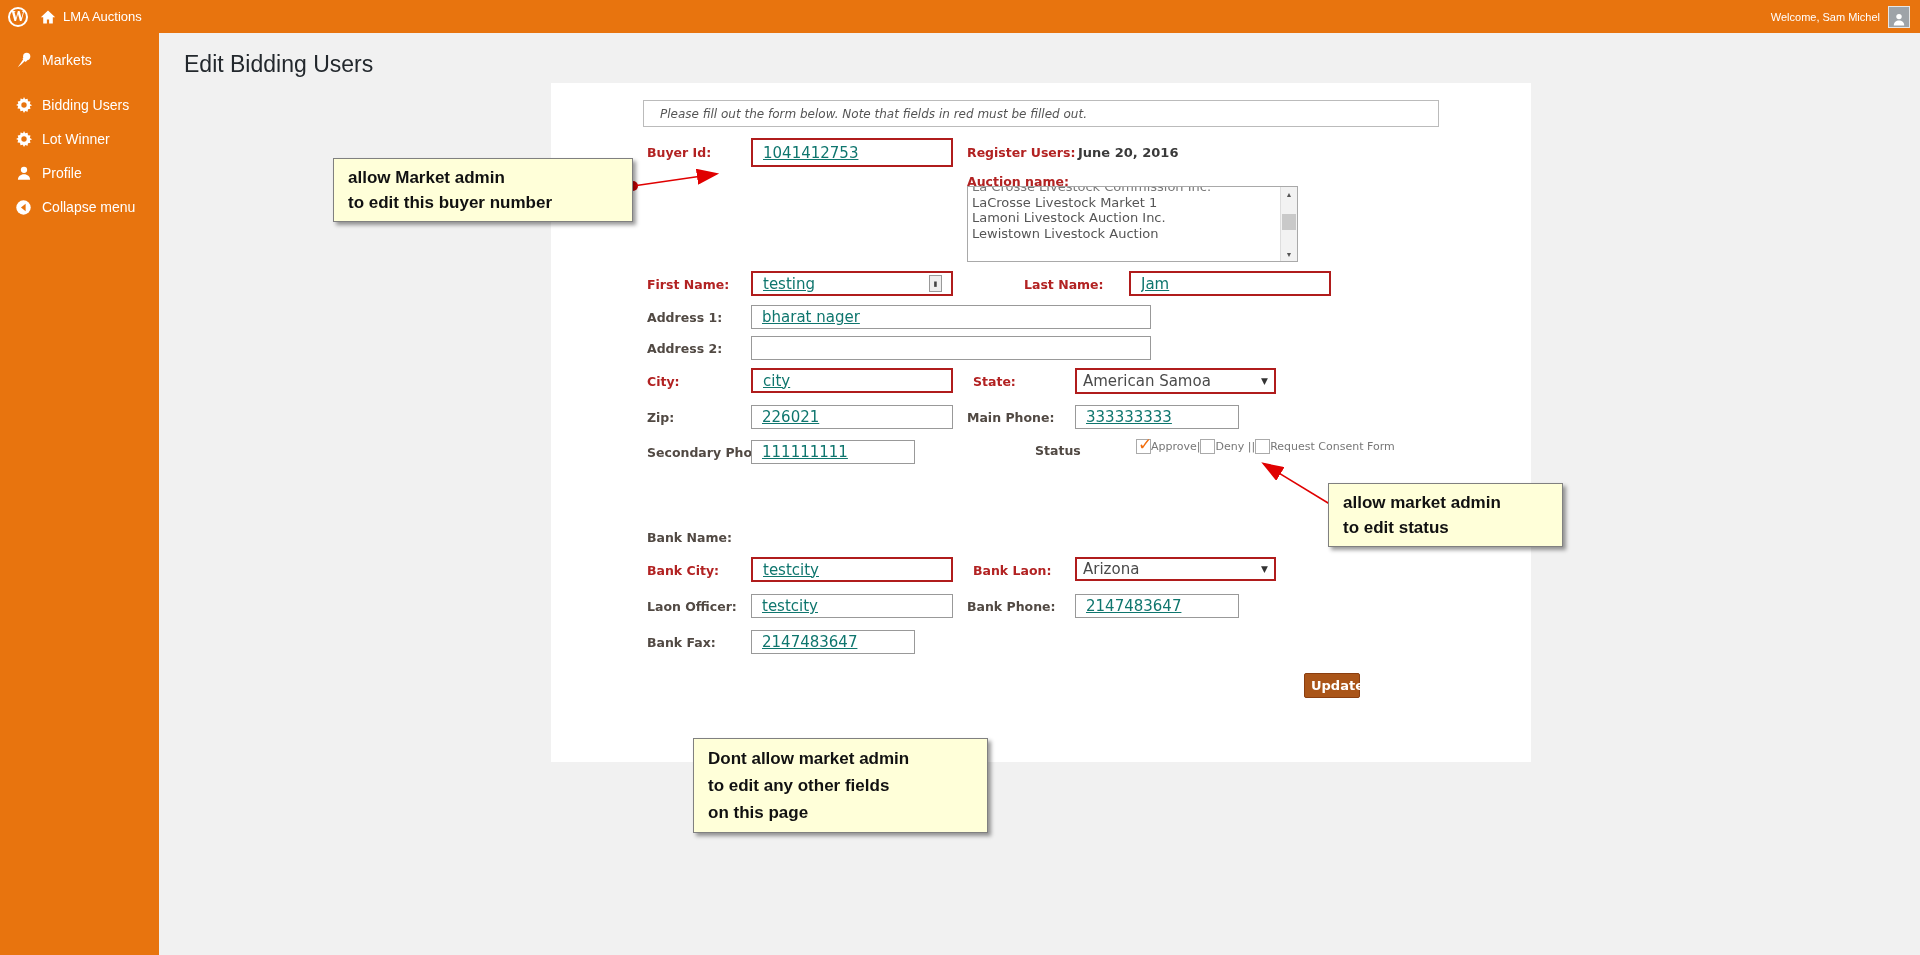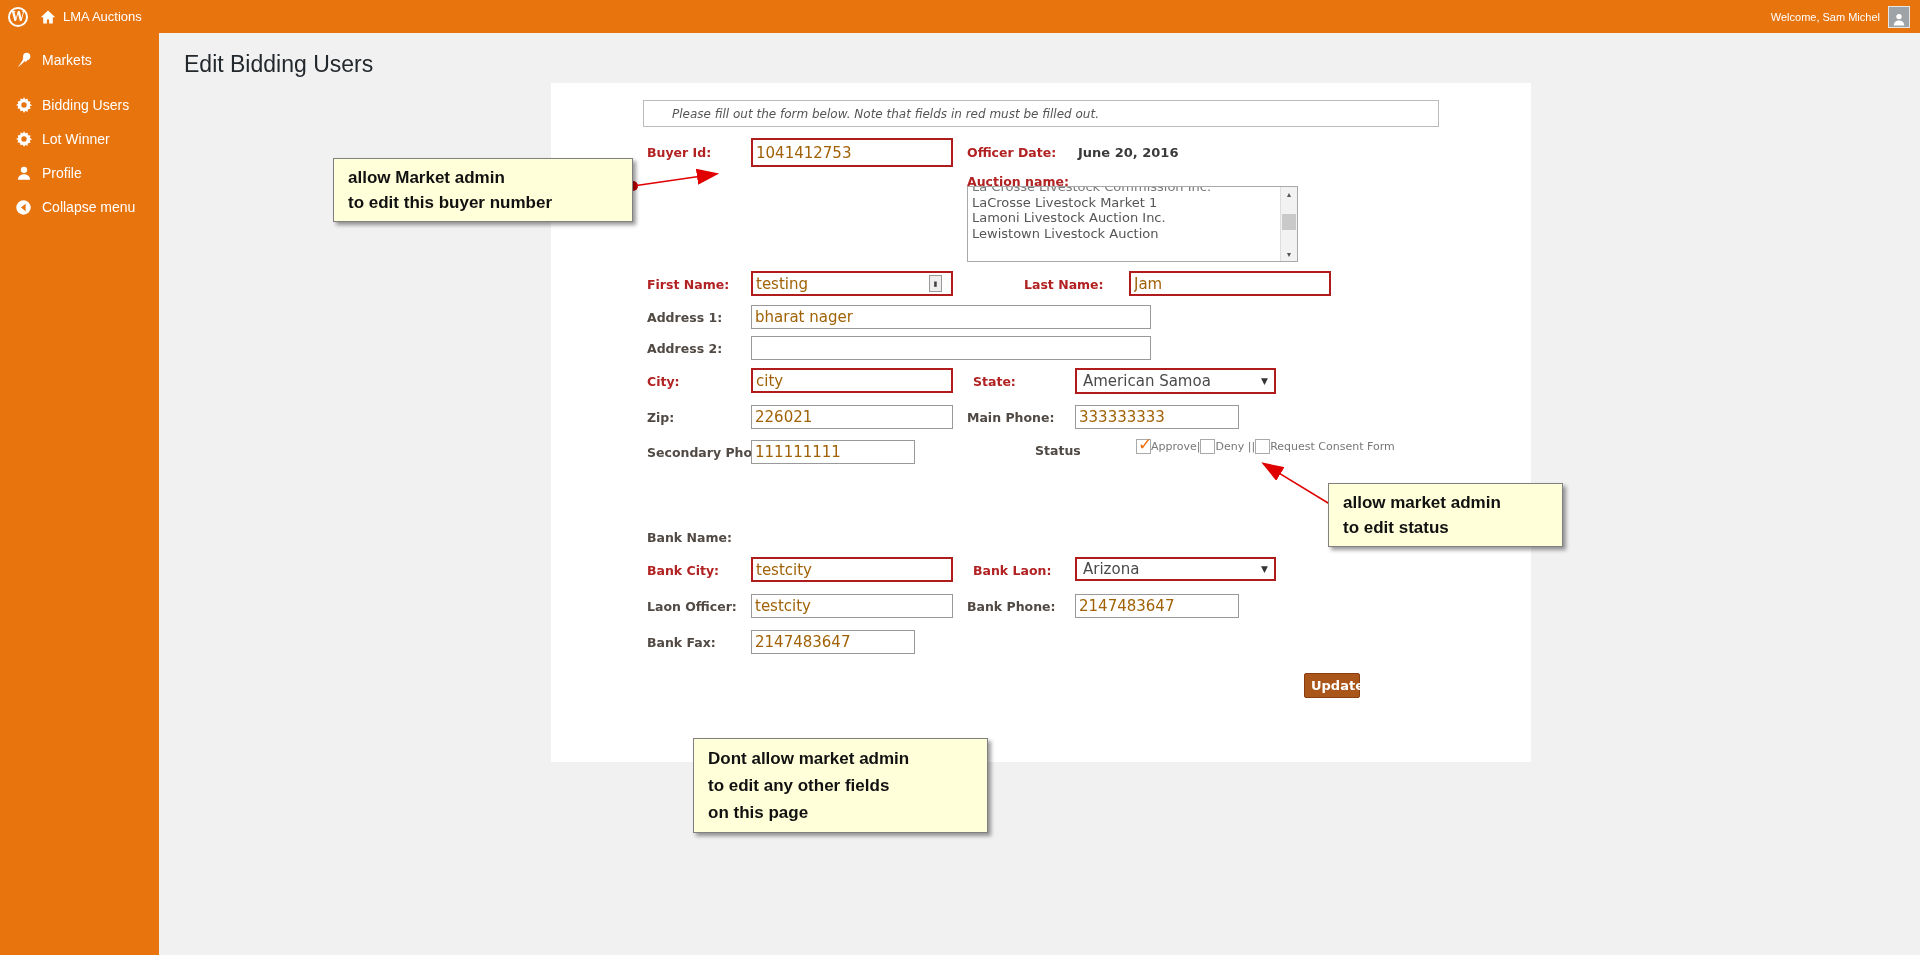--- a/index.html
+++ b/index.html
@@ -24,28 +24,28 @@
   
   #content{position:absolute;left:159px;top:33px;right:0;bottom:0;}
   #page-title{position:absolute;left:25px;top:18px;font-size:23px;font-weight:400;color:#23282d;}
 
   #panel{position:absolute;left:551px;top:83px;width:980px;height:679px;background:#ffffff;z-index:1;}
 
   .lbl{position:absolute;font-family:"DejaVu Sans",sans-serif;font-weight:bold;font-size:12.5px;color:#514943;white-space:nowrap;}
   .lbl.req{color:#b22222;}
   .val{position:absolute;font-family:"DejaVu Sans",sans-serif;font-weight:bold;font-size:13px;color:#3a3a3a;white-space:nowrap;}
   .inp{position:absolute;box-sizing:border-box;border:1px solid #999;background:#fff;
-       font-family:"DejaVu Sans",sans-serif;font-size:15px;color:#a16207;padding:1px 3px;outline:none;}
+       font-family:"DejaVu Sans",sans-serif;font-size:15px;color:#0f766e;padding:1px 10px;outline:none;text-decoration:underline;}
   .inp.req{border:2px solid #b01c1c;}
   .fakeselect{position:absolute;box-sizing:border-box;border:2px solid #b01c1c;background:#fff;display:flex;align-items:center;
        font-family:"DejaVu Sans",sans-serif;font-size:15px;color:#4a4a4a;padding:0 6px;cursor:pointer;}
   .fakeselect .caret{margin-left:auto;font-size:9px;color:#333;}
 
   #instruction{position:absolute;left:92px;top:17px;width:796px;height:27px;border:1px solid #bbb;box-sizing:border-box;
-       display:flex;align-items:center;padding-left:28px;font-family:"DejaVu Sans",sans-serif;font-style:italic;font-size:12px;color:#555;}
+       display:flex;align-items:center;padding-left:16px;font-family:"DejaVu Sans",sans-serif;font-style:italic;font-size:12px;color:#555;}
 
   
   #listbox{position:absolute;left:416px;top:103px;width:331px;height:76px;border:1px solid #a9a9a9;background:#fff;box-sizing:border-box;overflow:hidden;}
   .lb-items{position:absolute;left:0;top:0;right:17px;}
   .lb-item{height:15.5px;line-height:15.5px;font-family:"DejaVu Sans",sans-serif;font-size:13px;color:#555;
            padding-left:4px;white-space:nowrap;overflow:hidden;cursor:default;}
   .lb-item.clipped{margin-top:-8px;color:#777;}
   .lb-item.selected{background:#8b5cf6;color:#222;margin-top:48px;}
   .lb-scroll{position:absolute;right:0;top:0;width:16px;height:74px;background:#f2f2f2;border-left:1px solid #ddd;}
   .lb-arrow{position:absolute;left:0;width:16px;height:14px;display:flex;align-items:center;justify-content:center;
@@ -149,21 +149,21 @@
   <div id="content">
     <div id="page-title">Edit Bidding Users</div>
   </div>
 
   <div id="panel">
 
     <div id="instruction">Please fill out the form below. Note that fields in red must be filled out.</div>
 
     <span class="lbl req" style="left:96px;top:62px;">Buyer Id:</span>
     <input class="inp req" style="left: 200px; top: 55px; width: 202px; height: 29px;" value="1041412753">
-    <span class="lbl req" style="left:416px;top:62px;">Officer Date:</span>
+    <span class="lbl req" style="left:416px;top:62px;">Register Users:</span>
     <span class="val" style="left:527px;top:62px;">June 20, 2016</span>
 
     <span class="lbl req" style="left:416px;top:91px;">Auction name:</span>
     <div id="listbox">
       <div class="lb-items">
         <div class="lb-item clipped">La Crosse Livestock Commission Inc.</div>
         <div class="lb-item">LaCrosse Livestock Market 1</div>
         <div class="lb-item">Lamoni Livestock Auction Inc.</div>
         <div class="lb-item">Lewistown Livestock Auction</div>
         <div class="lb-item selected">LMA Demo Site</div>

